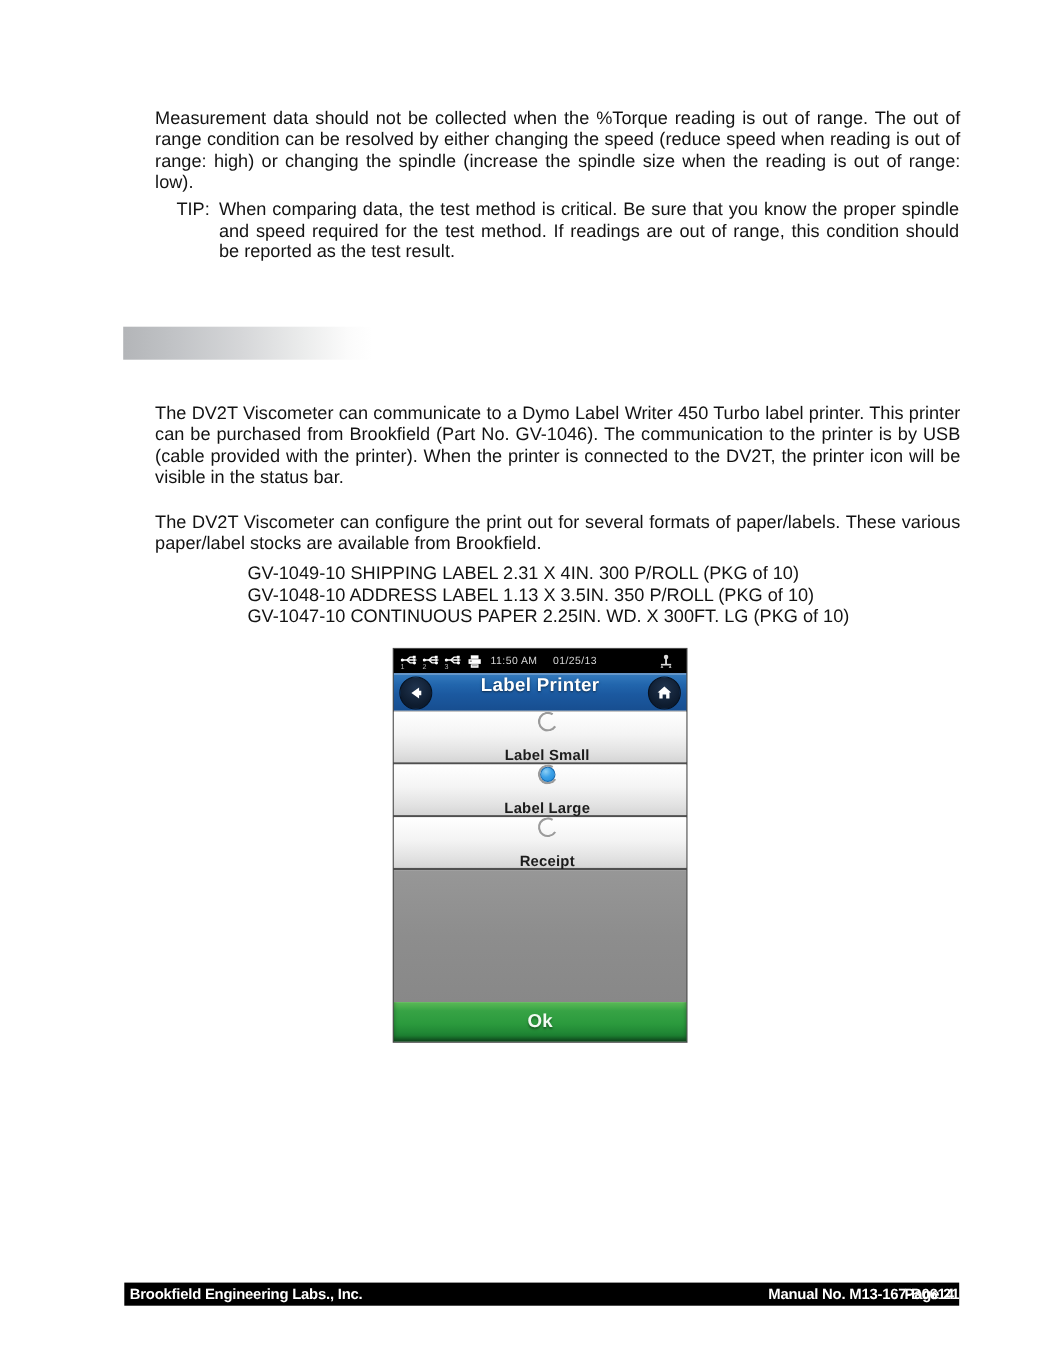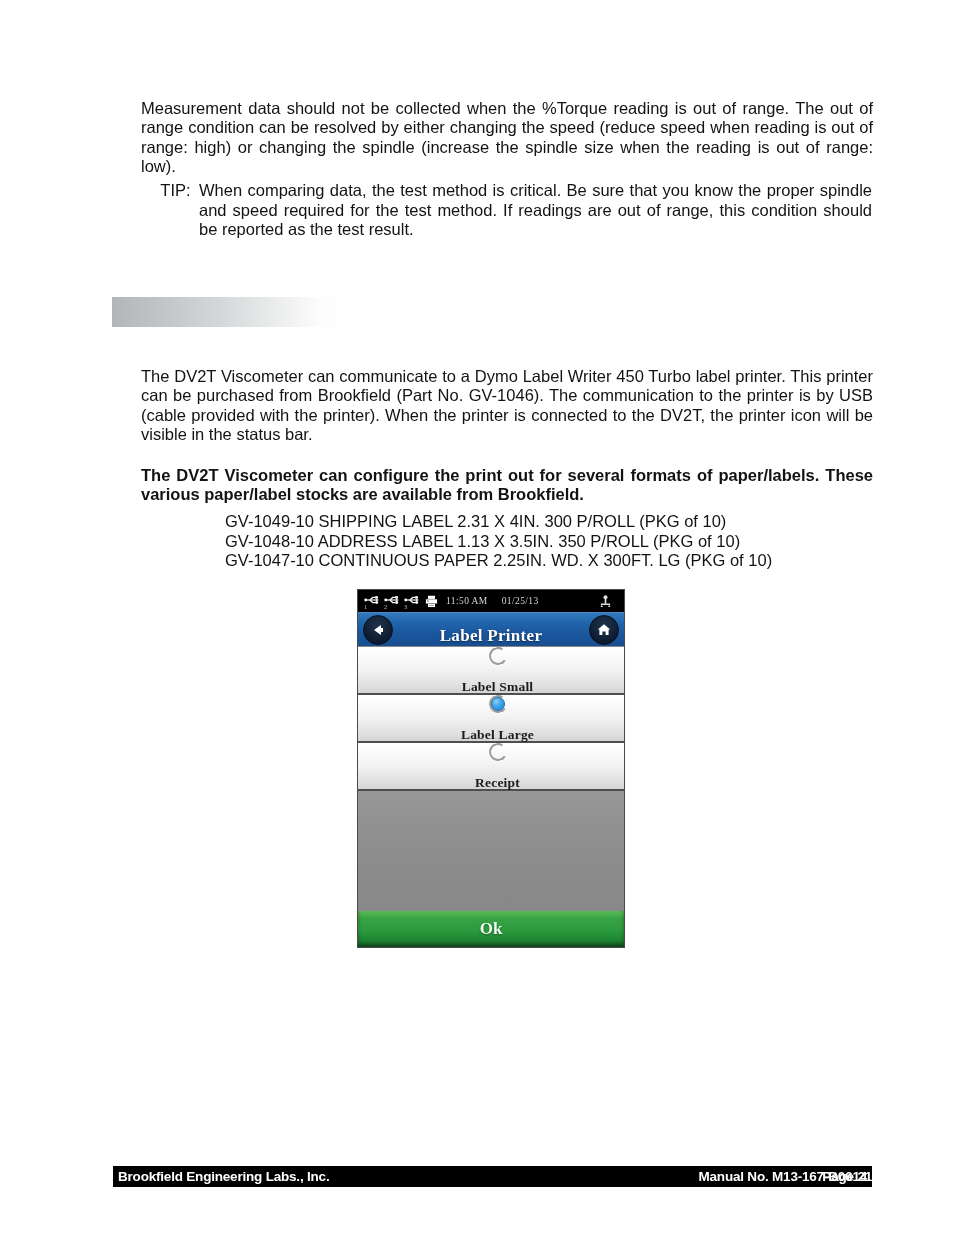--- a/index.html
+++ b/index.html
@@ -10,49 +10,49 @@
   
   .bodytext{
     position:absolute;font-size:16.5px;line-height:19.6px;text-align:justify;
     color:#131313;letter-spacing:0px;
   }
   .p1{left:141px;top:82px;width:732px;}
   .tipwrap{position:absolute;left:152px;top:181px;width:720px;display:flex;}
   .tiplabel{flex:0 0 47px;font-size:16.5px;line-height:19.6px;color:#131313;text-align:center;}
   .tiptext{flex:1;font-size:16.5px;line-height:19.6px;text-align:justify;color:#131313;}
   .p2{left:141px;top:350px;width:732px;}
-  .p3{left:141px;top:449px;width:732px;font-weight:bold;}
+  .p3{left:141px;top:449px;width:732px;}
   .partlist{position:absolute;left:225px;top:512px;font-size:16.5px;line-height:19.6px;color:#131313;}
   .gradbar{
     position:absolute;left:112px;top:297px;width:227px;height:30px;
     background:linear-gradient(to right,#b3b5b8 0%,#c2c4c7 22%,#d6d7d9 48%,#ebecec 72%,#fbfbfb 90%,#ffffff 100%);
   }
   
   .device{
     position:absolute;left:358px;top:590px;width:266px;height:357px;
     display:flex;flex-direction:column;box-shadow:0 0 0 1px #4a4a4a;
-    font-family:Liberation Serif, serif;
+    font-family:Liberation Sans, sans-serif;
   }
   .statusbar{
     height:22px;background:#000;display:flex;align-items:center;
     padding:0 6px;color:#d6d6d6;font-size:9.5px;flex:0 0 auto;
   }
   .usbgrp{display:flex;align-items:flex-end;gap:3px;}
   .usbport{position:relative;display:inline-block;width:17px;height:14px;}
   .usbport svg{position:absolute;top:1px;left:0;}
   .usbnum{position:absolute;left:0;bottom:-2px;font-size:6.5px;color:#bbb;line-height:1;}
   .sb-printer{margin-left:4px;display:flex;align-items:center;}
   .sb-time{margin-left:8px;letter-spacing:.4px;}
   .sb-date{margin-left:14px;letter-spacing:.4px;}
   .sb-spacer{flex:1;}
   .sb-right{display:flex;align-items:center;margin-right:6px;}
   .titlebar{
     height:33px;flex:0 0 auto;position:relative;
     background:linear-gradient(#347abd 0%,#2266ad 28%,#1b59a0 55%,#174e90 100%);
-    border-top:1px solid #4d86c4;display:flex;align-items:flex-end;justify-content:center;
+    border-top:1px solid #4d86c4;display:flex;align-items:flex-start;justify-content:center;
   }
   .titletext{
     color:#fff;font-size:17px;font-weight:bold;letter-spacing:.3px;
     text-shadow:0 1px 2px rgba(0,0,0,.55);
   }
   .navbtn{
     position:absolute;top:2px;width:28px;height:28px;border-radius:50%;
     background:radial-gradient(circle at 50% 35%,#20344f 0%,#0d1b2e 70%);
     border:1px solid #061120;display:flex;align-items:center;justify-content:center;cursor:pointer;
   }

